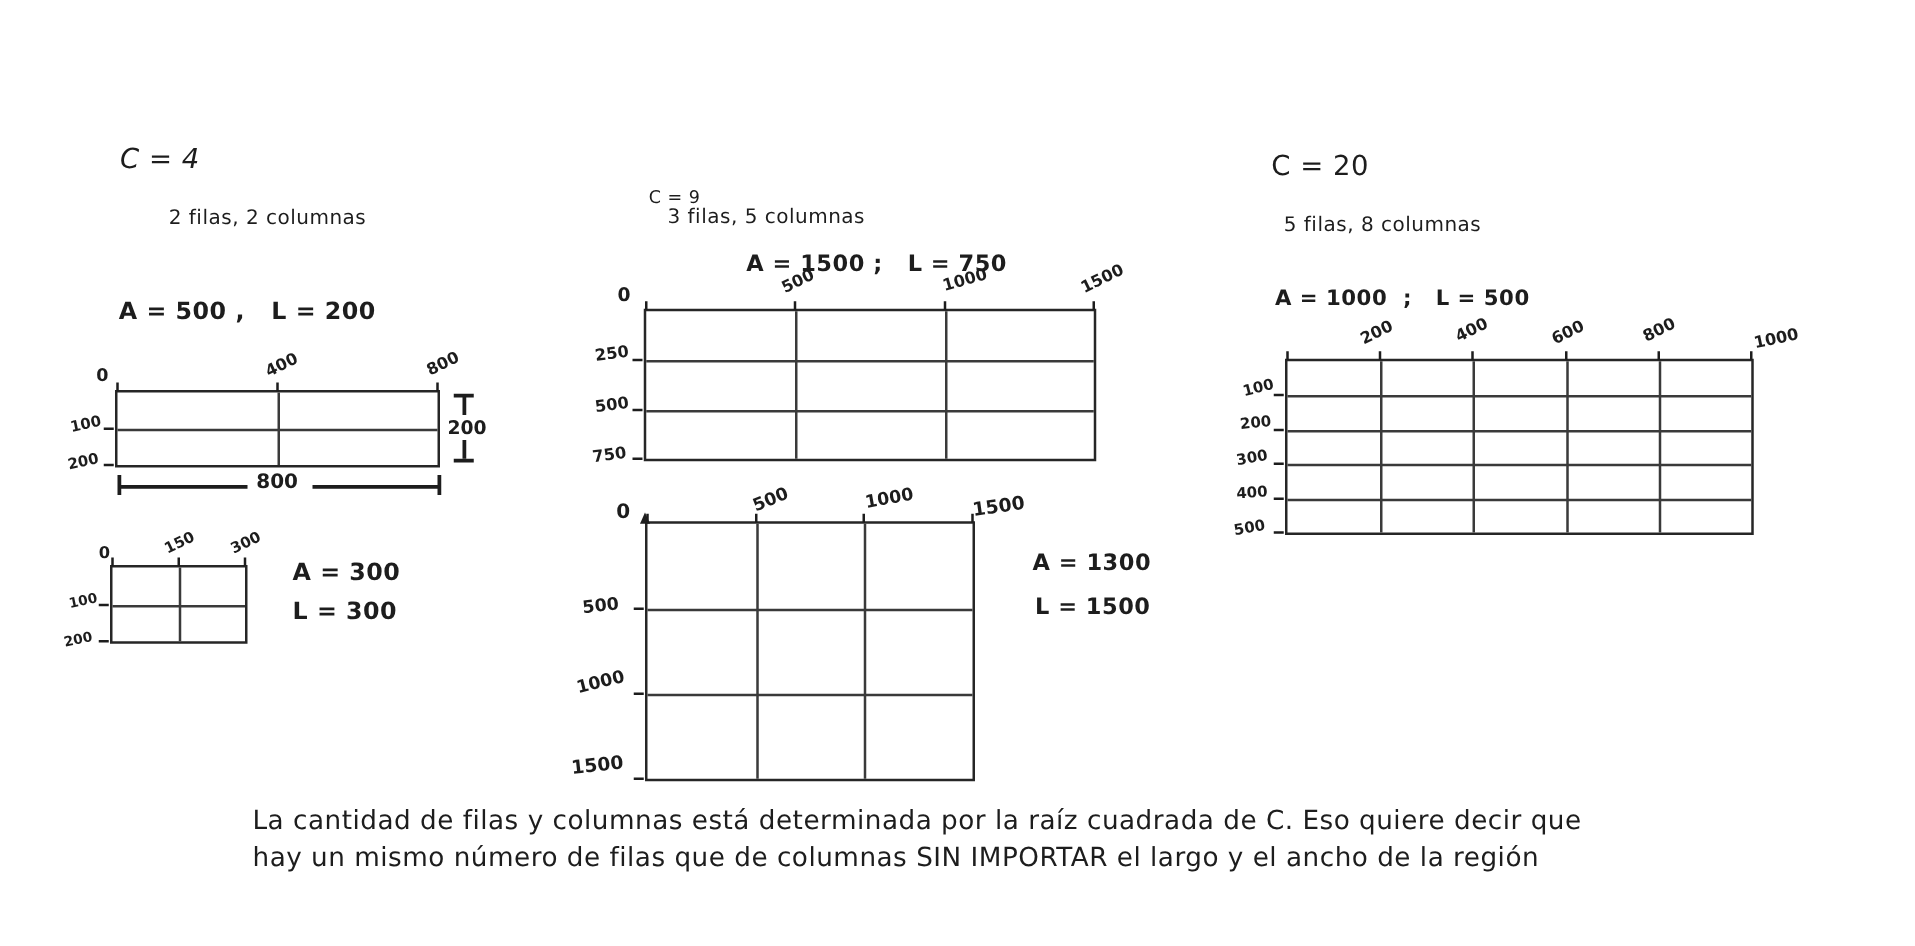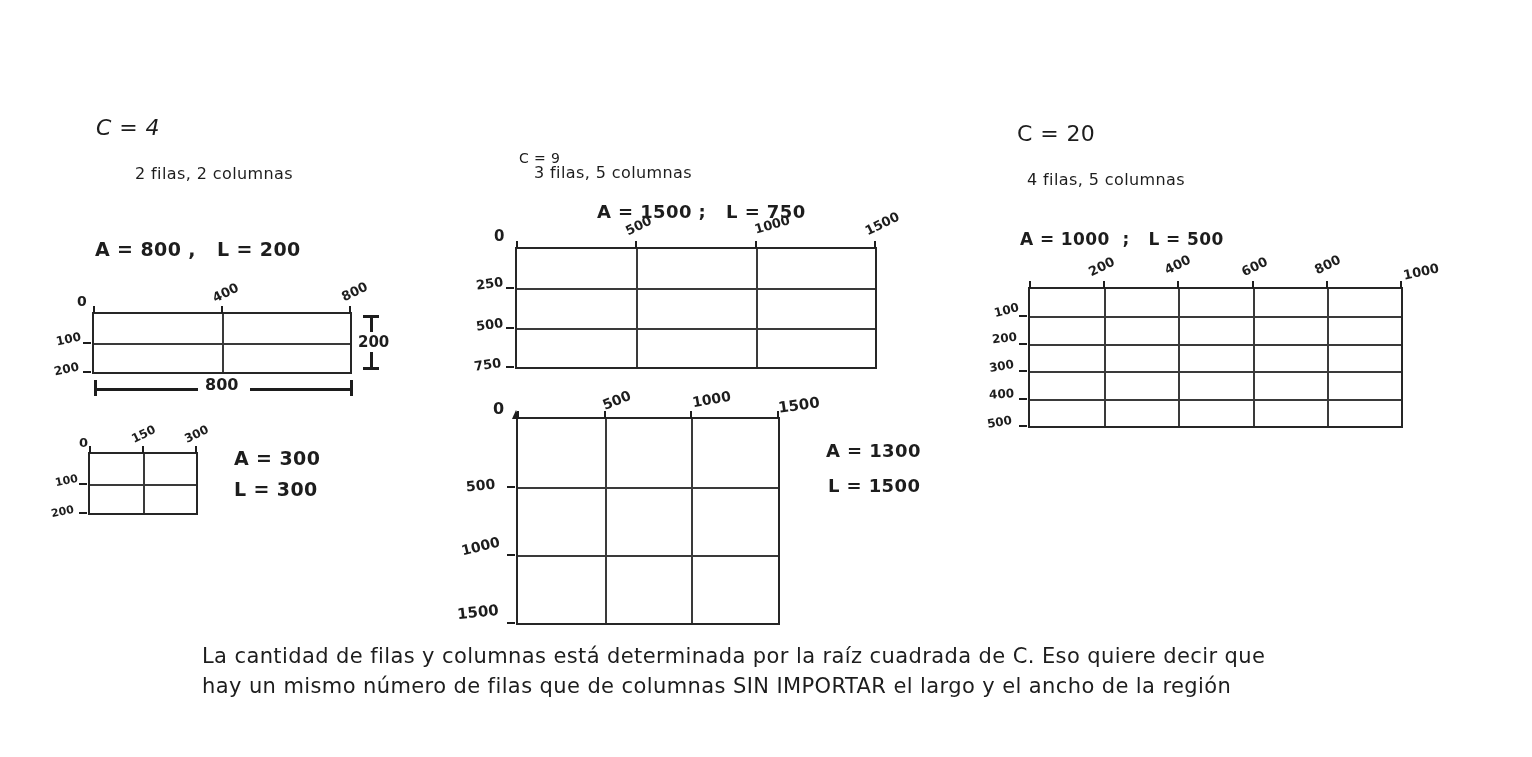--- a/index.html
+++ b/index.html
@@ -21,21 +21,21 @@
   .dim{position:absolute;background:#1d1d1d;}
 </style>
 </head>
 <body>
 
 <div class="canvas">
 
 
   <div class="abs hw" style="left:96px;top:115px;font-size:22px;font-style:italic;">C = 4</div>
   <div class="abs hw" style="left:135px;top:164px;font-size:16px;">2 filas, 2 columnas</div>
-  <div class="abs hw num" style="left:95px;top:238px;font-size:19px;">A = 800 ,   L = 200</div>
+  <div class="abs hw num" style="left:95px;top:238px;font-size:19px;">A = 500 ,   L = 200</div>
 
   <div class="grid-box" style="left:92px;top:312px;width:260px;height:62px;">
       <div class="vline" style="left: 50%;"></div>
       <div class="hline" style="top: 50%;"></div>
       <div class="tick-top" style="left: calc(0% - 1px);"></div>
       <div class="tick-top" style="left: calc(50% - 1px);"></div>
       <div class="tick-top" style="left: calc(100% - 1px);"></div>
       <div class="dash-left" style="top: calc(50% - 1px);"></div>
       <div class="dash-left" style="top: calc(100% - 1px);"></div>
     </div>
@@ -121,21 +121,21 @@
   <div class="abs num" style="left:602px;top:392px;font-size:14px;transform:rotate(-22deg);">500</div>
   <div class="abs num" style="left:692px;top:391px;font-size:14px;transform:rotate(-10deg);">1000</div>
   <div class="abs num" style="left:778px;top:396px;font-size:15px;transform:rotate(-8deg);">1500</div>
   <div class="abs num" style="left:466px;top:477px;font-size:14px;transform:rotate(-6deg);">500</div>
   <div class="abs num" style="left:461px;top:538px;font-size:14px;transform:rotate(-14deg);">1000</div>
   <div class="abs num" style="left:457px;top:603px;font-size:15px;transform:rotate(-6deg);">1500</div>
   <div class="abs hw num" style="left:826px;top:440px;font-size:18px;">A = 1300</div>
   <div class="abs hw num" style="left:828px;top:475px;font-size:18px;">L = 1500</div>
 
   <div class="abs hw" style="left:1017px;top:121px;font-size:22px;">C = 20</div>
-  <div class="abs hw" style="left:1027px;top:170px;font-size:16px;">4 filas, 5 columnas</div>
+  <div class="abs hw" style="left:1027px;top:170px;font-size:16px;">5 filas, 8 columnas</div>
   <div class="abs hw num" style="left:1020px;top:229px;font-size:17px;">A = 1000  ;   L = 500</div>
 
   <div class="grid-box" style="left:1028px;top:287px;width:375px;height:141px;">
       <div class="vline" style="left: 20%;"></div>
       <div class="vline" style="left: 40%;"></div>
       <div class="vline" style="left: 60%;"></div>
       <div class="vline" style="left: 80%;"></div>
       <div class="hline" style="top: 20%;"></div>
       <div class="hline" style="top: 40%;"></div>
       <div class="hline" style="top: 60%;"></div>

